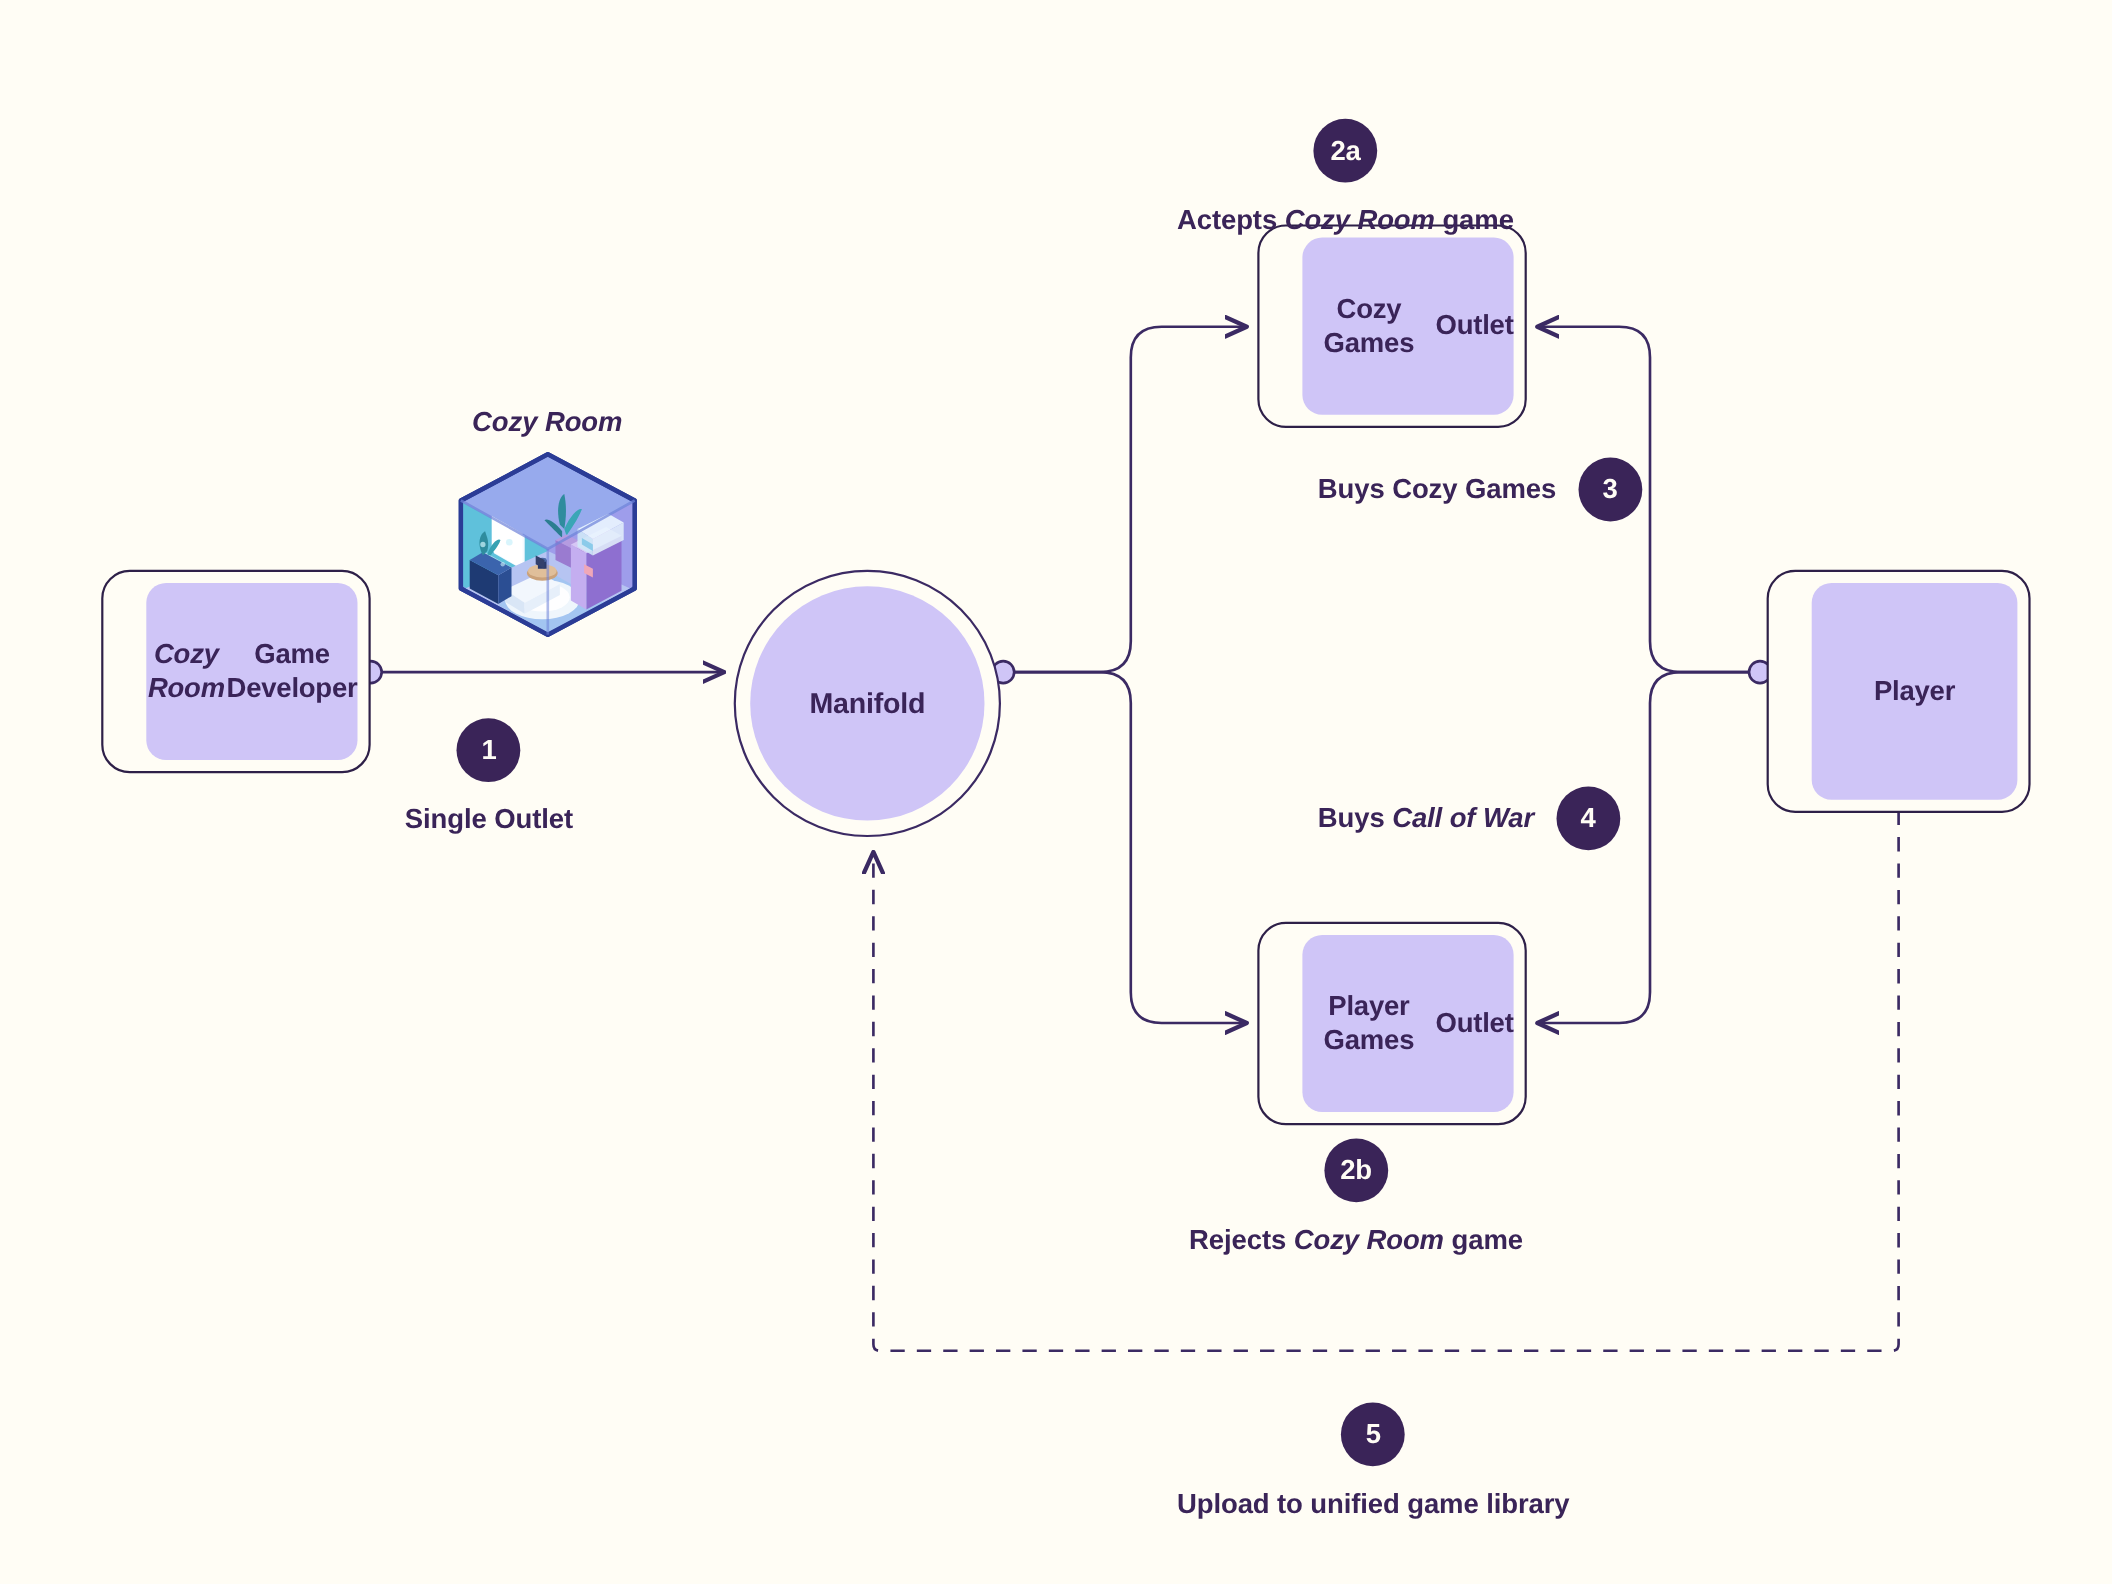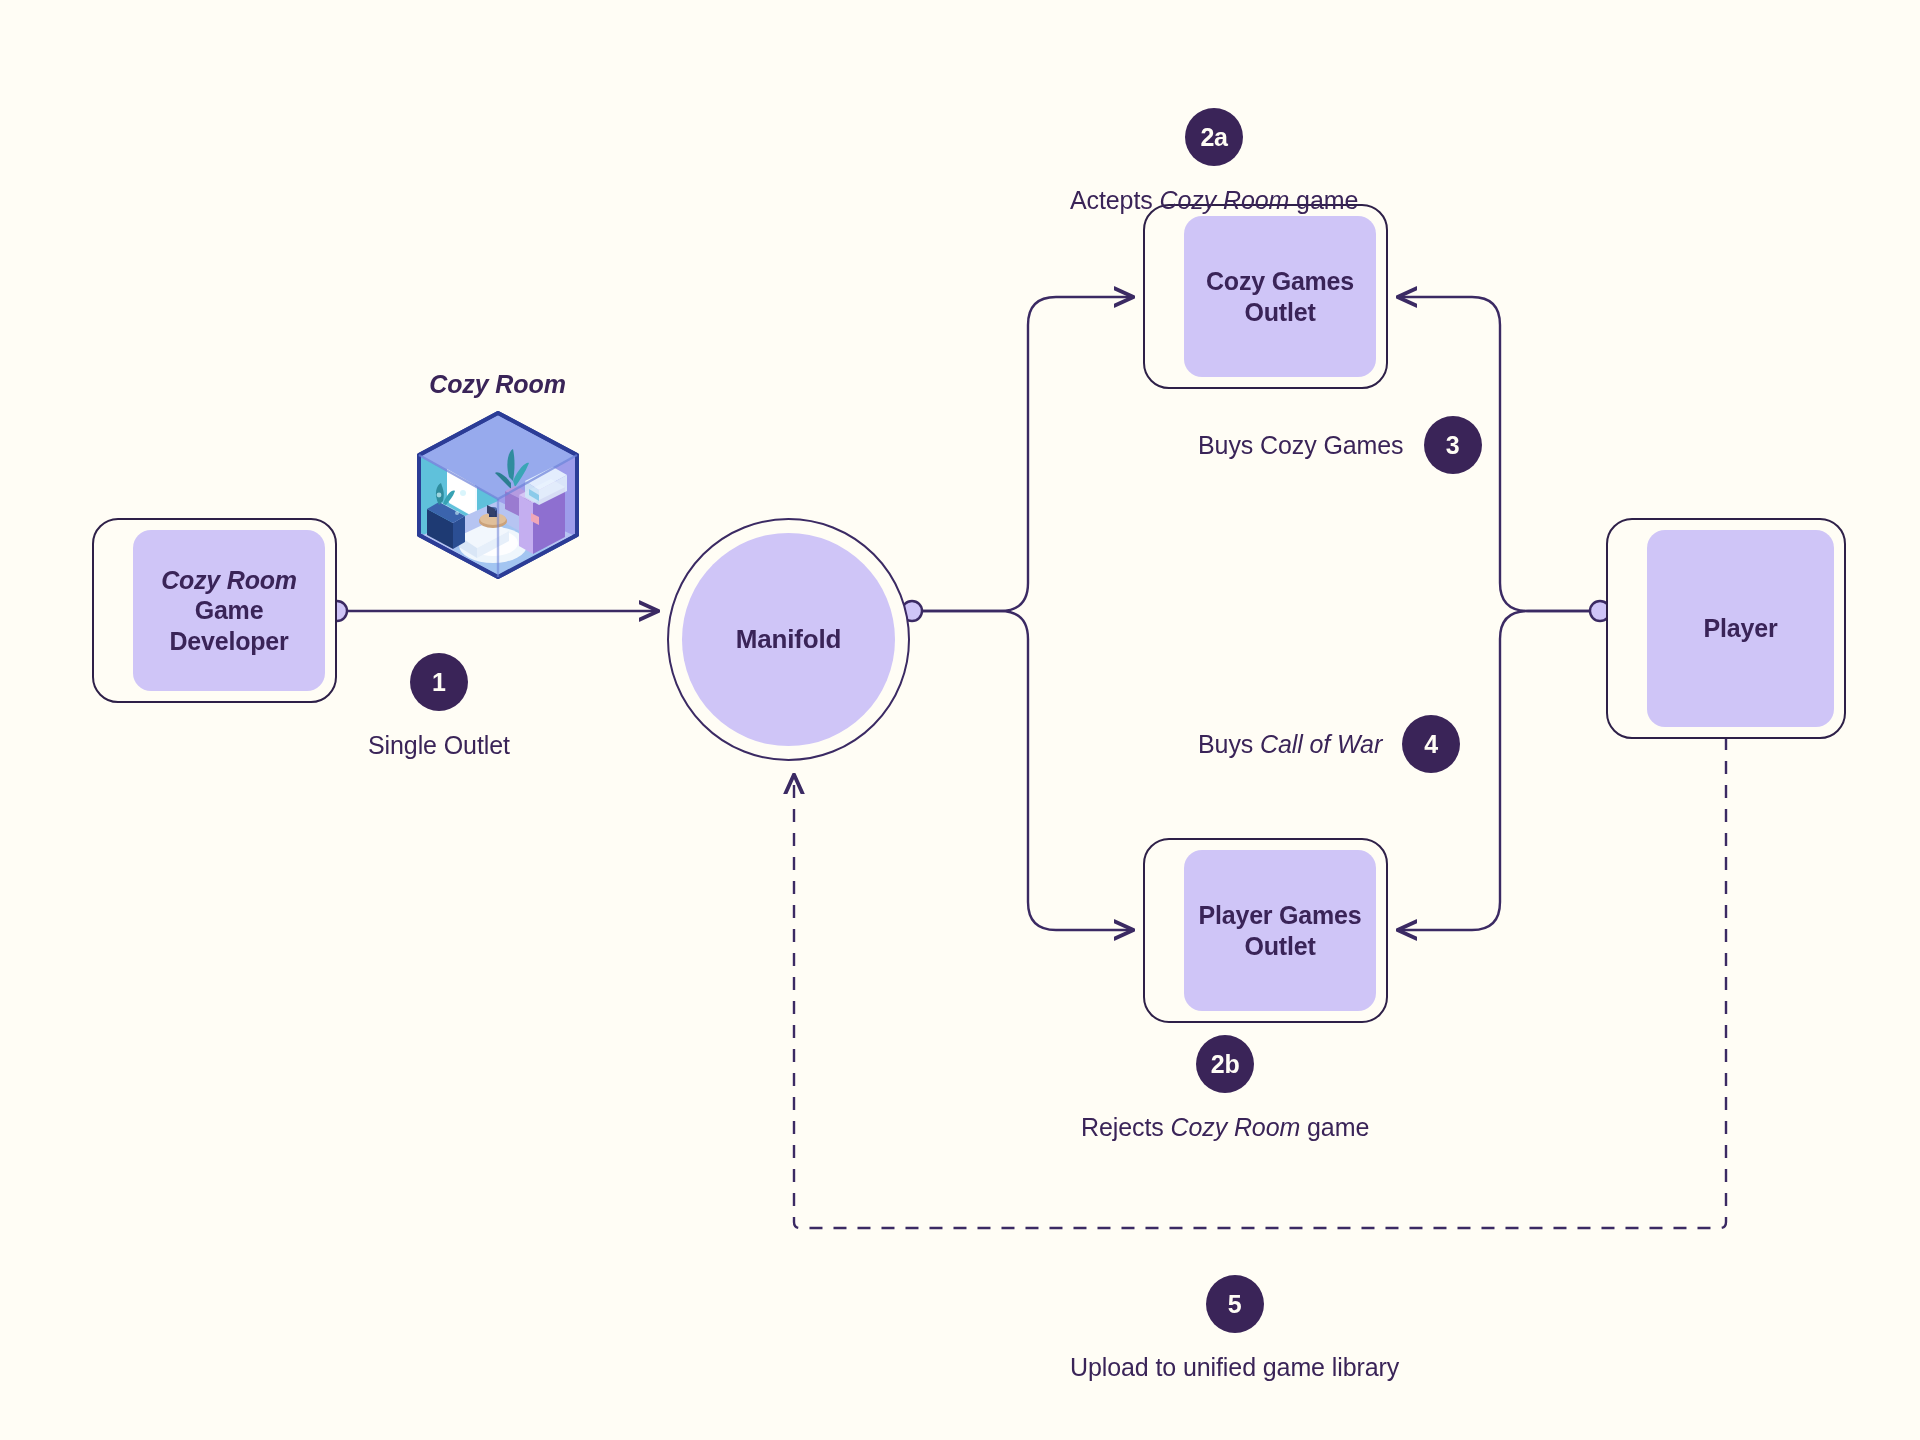--- a/index.html
+++ b/index.html
@@ -38,21 +38,20 @@
     align-items: center;
     justify-content: center;
     z-index: 3;
   }
   .node-inner {
     width: 100%;
     height: 100%;
     background: #CFC5F7;
     border-radius: 18px;
     display: flex;
-    flex-direction: column;
     align-items: center;
     justify-content: center;
     text-align: center;
     color: #3A2458;
     font-weight: bold;
     line-height: 1.22;
     letter-spacing: -0.2px;
     margin-left: 29px;
   }
 
@@ -113,21 +112,21 @@
     display: flex;
     align-items: center;
     justify-content: center;
     font-weight: bold;
     font-size: 25px;
     flex: 0 0 auto;
     letter-spacing: -0.3px;
   }
   .step-text {
     color: #3A2458;
-    font-weight: normal;
+    font-weight: bold;
     font-size: 25px;
     letter-spacing: -0.1px;
   }
 
   #step-1  { left: 368px;  top: 653px; }
   #step-2a { left: 1070px; top: 108px; }
   #step-3  { left: 1198px; top: 416px; }
   #step-4  { left: 1198px; top: 715px; }
   #step-2b { left: 1081px; top: 1035px; }
   #step-5  { left: 1070px; top: 1275px; }

